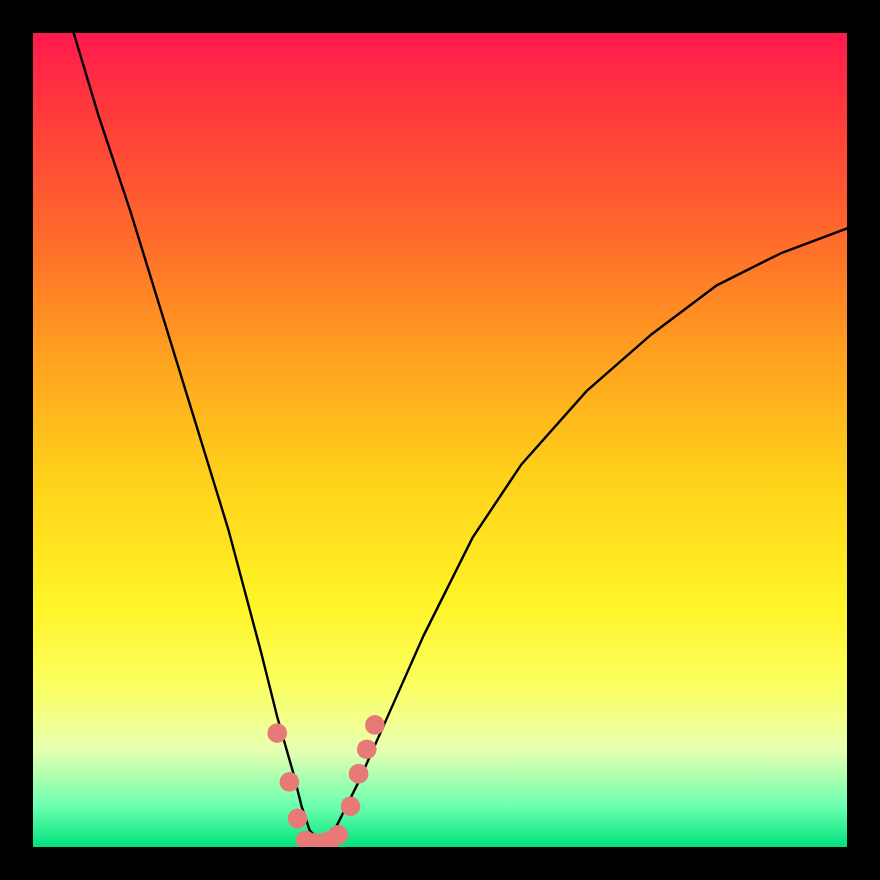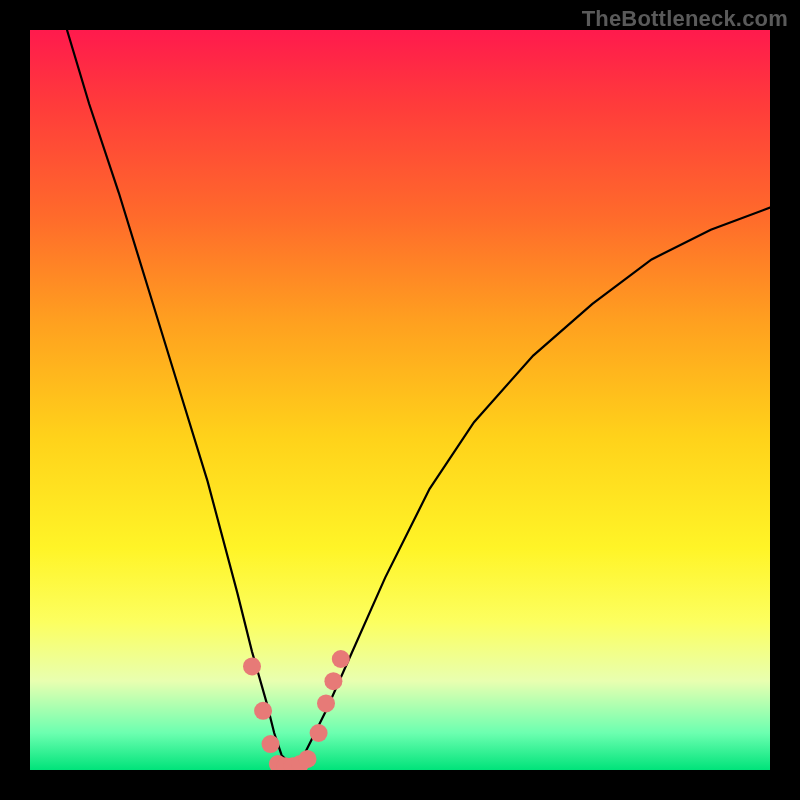--- a/index.html
+++ b/index.html
@@ -61,14 +61,13 @@
           <circle cx="262.70" cy="736.30" r="9" fill="#e77a77"></circle>
           <circle cx="270.10" cy="734.08" r="9" fill="#e77a77"></circle>
           <circle cx="277.50" cy="728.90" r="9" fill="#e77a77"></circle>
           <circle cx="288.60" cy="703.00" r="9" fill="#e77a77"></circle>
           <circle cx="296.00" cy="673.40" r="9" fill="#e77a77"></circle>
           <circle cx="303.40" cy="651.20" r="9" fill="#e77a77"></circle>
           <circle cx="310.80" cy="629.00" r="9" fill="#e77a77"></circle>
         </g>
     </svg>
   </div>
-  <div class="watermark">TheBottleneck.com</div>
 </div>
 
 </body></html>

